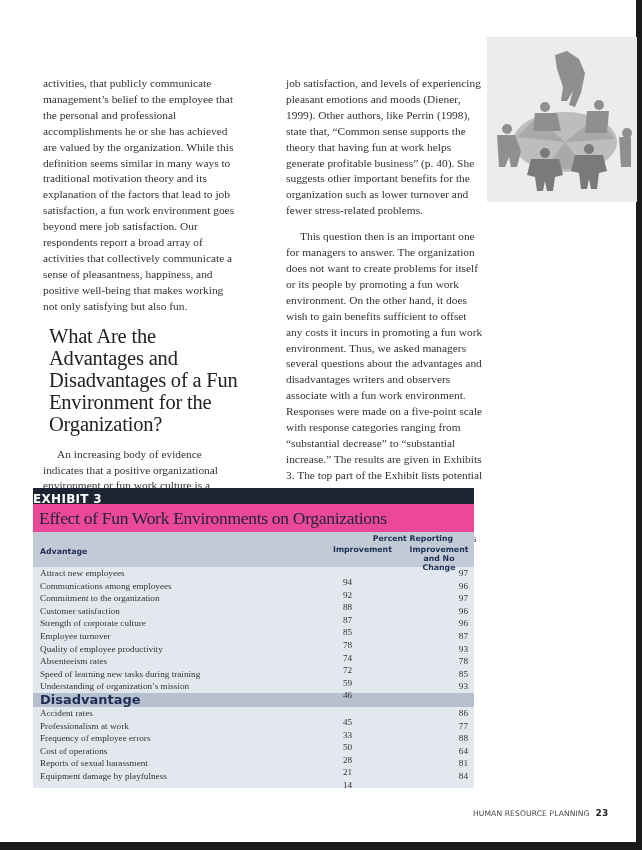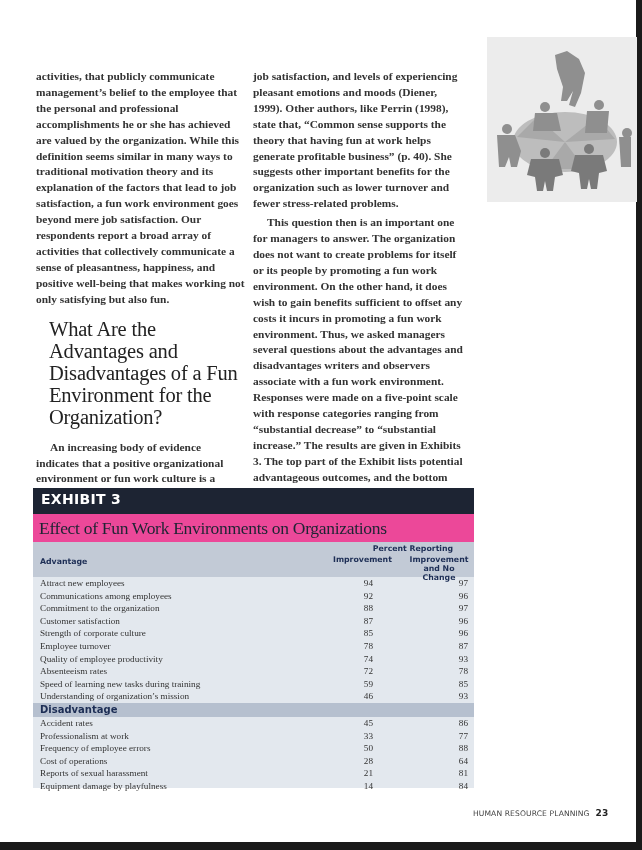--- a/index.html
+++ b/index.html
@@ -7,57 +7,57 @@
     width: 642px; height: 850px; position: relative; overflow: hidden;
     background: #ffffff; color: #2a2a2a;
     font-family: "Liberation Serif", "DejaVu Serif", serif;
   }
   .right-edge { position: absolute; right: 0; top: 0; width: 6px; height: 850px; background: #1a1a1a; }
   .bottom-edge { position: absolute; left: 0; bottom: 0; width: 642px; height: 8px; background: #1a1a1a; }
   .col {
     position: absolute; font-size: 11.4px; line-height: 15.9px; text-align: left;
     color: #333;
   }
-  .col p { margin: 3px; font-weight: bold; }
+  .col p { margin: 10px; }
   .col p.indent { text-indent: 14px; }
   #col1 { left: 33px; top: 66px; width: 215px; }
-  #col2 { left: 250px; top: 66px; width: 218px; }
+  #col2 { left: 276px; top: 66px; width: 218px; }
   h2 {
     font-family: "Liberation Serif", serif; font-weight: normal;
     font-size: 20.5px; line-height: 22px; color: #222; margin: 10px 0 12px 16px;
     letter-spacing: -0.2px;
   }
   .illustration { position: absolute; left: 487px; top: 37px; width: 150px; height: 165px; background: #ececec; }
   .exhibit { position: absolute; left: 33px; top: 488px; width: 441px; height: 300px; background: #e3e8ee; }
   .ex-label {
-    height: 26px; background: #1d2433; color: #fff;
-    font-family: "DejaVu Sans", sans-serif; font-weight: bold; font-size: 14px;
-    line-height: 22px; padding-left: 8px; letter-spacing: 0.3px;
+    height: 16px; background: #1d2433; color: #fff;
+    font-family: "DejaVu Sans", sans-serif; font-weight: bold; font-size: 12px;
+    line-height: 22px; letter-spacing: 0.3px;
   }
   .ex-title {
     height: 28px; background: #ec4899; color: #1d2433;
     font-family: "Liberation Serif", serif; font-size: 17.5px; line-height: 28px;
     padding-left: 6px; letter-spacing: -0.3px;
   }
   .ex-head {
     position: relative; height: 35px; background: #c2cad6;
     font-family: "DejaVu Sans", sans-serif; font-weight: bold; font-size: 7.8px; color: #1d2e55;
   }
   .ex-head .adv { position: absolute; left: 7px; top: 15px; }
   .ex-head .pr { position: absolute; left: 320px; width: 120px; top: 2px; text-align: center; }
   .ex-head .c1 { position: absolute; left: 300px; width: 52px; top: 13px; text-align: center; }
   .ex-head .c2 { position: absolute; left: 373px; width: 66px; top: 13px; text-align: center; line-height: 9px; }
   .rows { font-family: "Liberation Serif", serif; font-size: 9.2px; color: #333; }
   .row { position: relative; height: 12.6px; line-height: 12.6px; }
   .row .lbl { position: absolute; left: 7px; }
-  .row .v1 { position: absolute; left: 310px; width: 30px; text-align: right; }
+  .row .v1 { position: absolute; left: 310px; width: 30px; text-align: left; margin-top: 9px; }
   .row .v2 { position: absolute; left: 405px; width: 30px; text-align: right; }
   .section {
     height: 14px; line-height: 14px; background: #b6c0cf;
-    font-family: "DejaVu Sans", sans-serif; font-weight: bold; font-size: 10px; color: #1d2e55;
+    font-family: "DejaVu Sans", sans-serif; font-weight: bold; font-size: 13px; color: #1d2e55;
     padding-left: 7px;
   }
   .footer {
     position: absolute; left: 473px; top: 808px;
     font-family: "DejaVu Sans", sans-serif; font-size: 7.6px; color: #444; letter-spacing: 0.1px;
   }
   .footer .pg { font-weight: bold; font-size: 9px; margin-left: 6px; color: #222; }
 </style>
 </head>
 <body>

